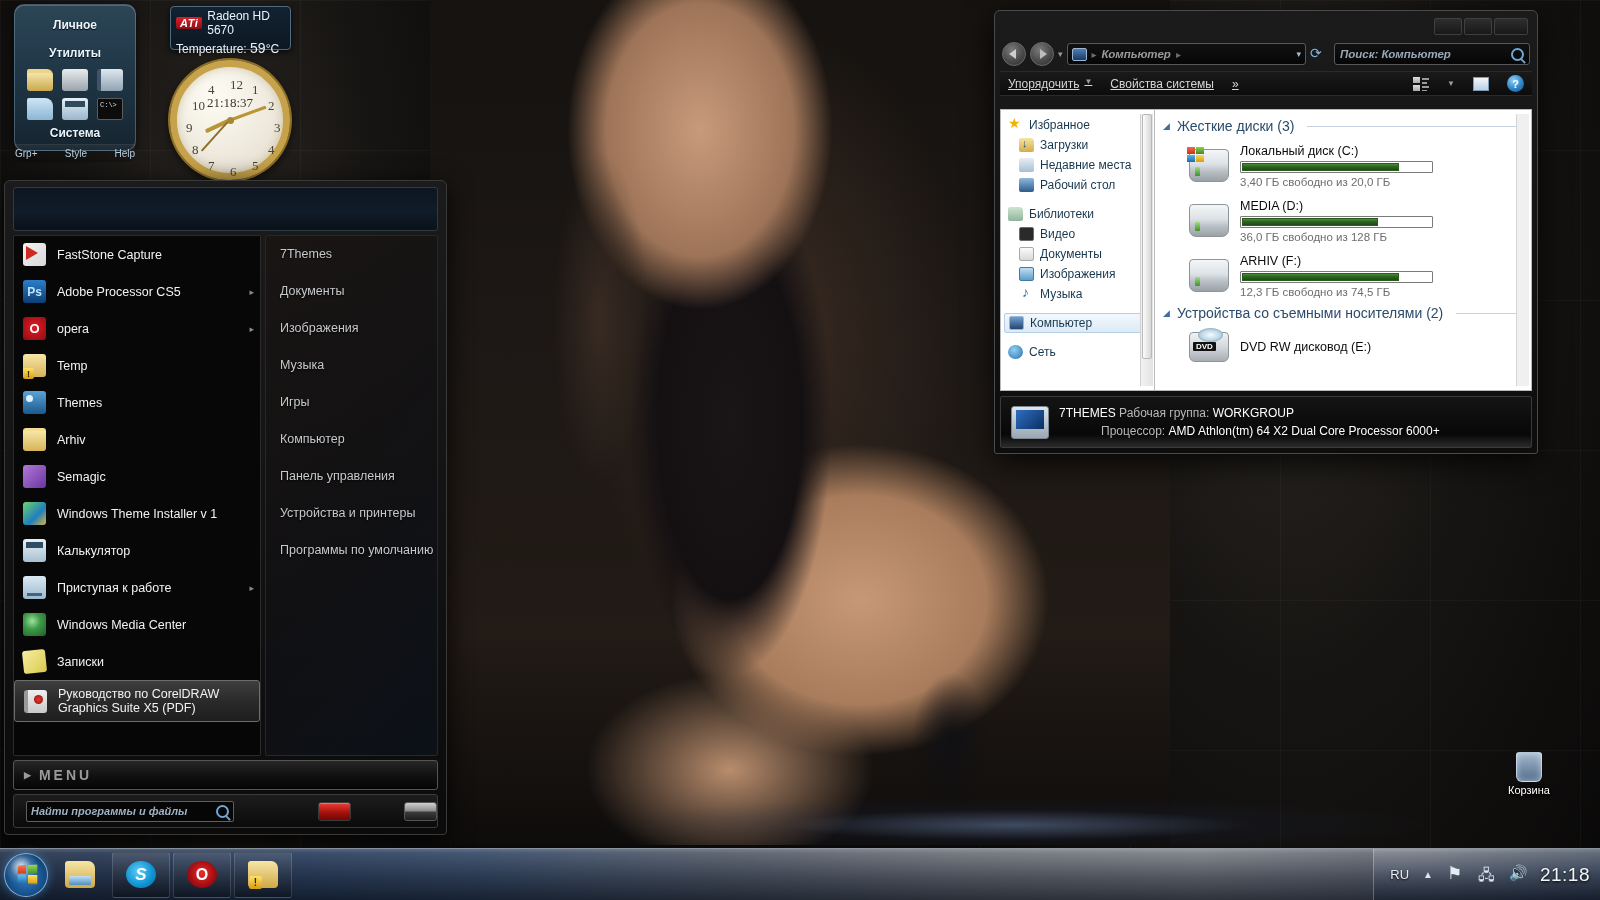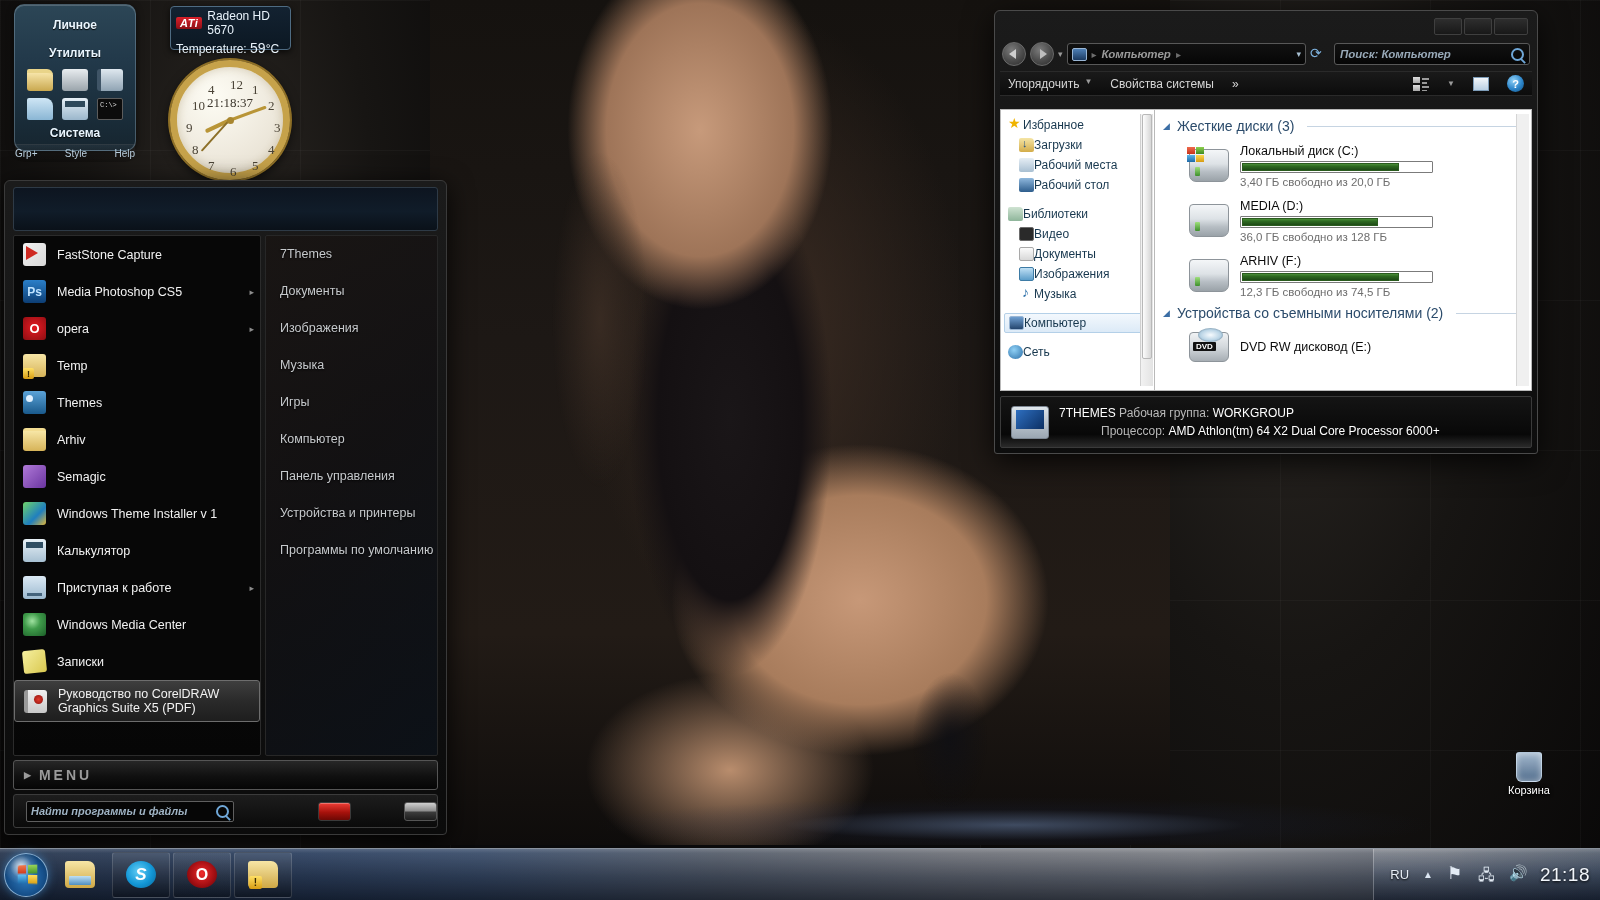--- a/index.html
+++ b/index.html
@@ -281,41 +281,41 @@
     background: linear-gradient(to bottom, #111, #060606);
     border:1px solid #585858; border-radius:3px;
   }
   #exp-search .ph { flex:1; color:#98a9b8; font-size:11.5px; font-style:italic; font-weight:bold; white-space:nowrap; }
 
   #exp-toolbar {
     height:25px; margin-top:3px; display:flex; align-items:center; gap:18px;
     padding:0 8px; border-top:1px solid #2a2a2a; border-bottom:1px solid #2a2a2a;
     background: linear-gradient(to bottom, #1a1a1a, #0c0c0c);
   }
-  #exp-toolbar .tb { color:#d6d6d6; font-size:12px; display:flex; align-items:flex-start; gap:5px; }
+  #exp-toolbar .tb { color:#d6d6d6; font-size:12px; display:flex; align-items:flex-start; gap:5px;text-decoration:underline; }
   #exp-toolbar .tri { font-size:8px; color:#9a9a9a; }
   #exp-toolbar .spacer { flex:1; }
   .view-ico { width:16px;height:14px; background:
       linear-gradient(#dedede,#a9a9a9) left top/7px 6px no-repeat,
       linear-gradient(#dedede,#a9a9a9) left bottom/7px 6px no-repeat,
       linear-gradient(#9a9a9a,#9a9a9a) 9px 1px/7px 2px no-repeat,
       linear-gradient(#9a9a9a,#9a9a9a) 9px 5px/5px 2px no-repeat,
       linear-gradient(#9a9a9a,#9a9a9a) 9px 9px/7px 2px no-repeat,
       linear-gradient(#9a9a9a,#9a9a9a) 9px 13px/5px 1px no-repeat; }
   .pane-ico { width:16px;height:14px; background:linear-gradient(#f2f6fa,#b9d0e4); border:1px solid #7d9cb8; }
   .help-ico { width:17px;height:17px;border-radius:50%;
     background: radial-gradient(circle at 38% 32%, #8fd1f7 0%, #2b84c9 55%, #13507f 100%);
     color:#fff; font-size:11px; font-weight:bold; display:flex; align-items:center; justify-content:center; }
 
   #exp-content { position:absolute; left:5px; right:5px; top:98px; bottom:62px; display:flex; }
   #exp-nav {
     width:155px; background:#fff; border:1px solid #b9b9b9;
     overflow:hidden; position:relative; padding-top:5px;
   }
-  .nav-row { display:flex; align-items:center; height:20px; font-size:12px; color:#17374e; padding-left:7px; }
+  .nav-row { display:flex; align-items:center; gap:6px; height:20px; font-size:12px; color:#17374e; padding-left:7px; }
   .nav-row.child { padding-left:18px; }
   .nav-row.selected {
     background: linear-gradient(to bottom, #f3f8fd, #dceaf7);
     border:1px solid #b4d0e8; border-radius:2px; margin:0 3px; padding-left:4px;
   }
   .nv-ico { width:15px; height:14px; flex:0 0 15px; border-radius:2px; position:relative; }
   .nv-star { background:none; }
   .nv-star::after{ content:"★"; position:absolute; left:0; top:-3px; font-size:14px; color:#f0b400; }
   .nv-dl{ background:linear-gradient(#f5e5a6,#d3ac49); border-radius:2px 4px 2px 2px; }
   .nv-dl::after{ content:"↓"; position:absolute; left:3px; top:-1px; font-size:11px; color:#1c4e8a; }
@@ -527,21 +527,21 @@
   <div id="sm-header"></div>
 
   <div id="sm-body">
     <div id="sm-left">
         <div class="sm-item">
           <span class="ico ico-fscapture"></span>
           <span class="txt">FastStone Capture</span>
         </div>
         <div class="sm-item">
           <span class="ico ico-ps">Ps</span>
-          <span class="txt">Media Photoshop CS5</span>
+          <span class="txt">Adobe Processor CS5</span>
           <span class="arrow">▸</span>
         </div>
         <div class="sm-item">
           <span class="ico ico-opera">O</span>
           <span class="txt">opera</span>
           <span class="arrow">▸</span>
         </div>
         <div class="sm-item">
           <span class="ico ico-warnfolder"></span>
           <span class="txt">Temp</span>
@@ -679,21 +679,21 @@
           <div class="nav-row">
             <span class="nv-ico nv-star"></span>
             <span>Избранное</span>
           </div>
           <div class="nav-row child">
             <span class="nv-ico nv-dl"></span>
             <span>Загрузки</span>
           </div>
           <div class="nav-row child">
             <span class="nv-ico nv-recent"></span>
-            <span>Рабочий места</span>
+            <span>Недавние места</span>
           </div>
           <div class="nav-row child">
             <span class="nv-ico nv-desk"></span>
             <span>Рабочий стол</span>
           </div>
           <div style="height: 9px;"></div>
           <div class="nav-row">
             <span class="nv-ico nv-lib"></span>
             <span>Библиотеки</span>
           </div>

